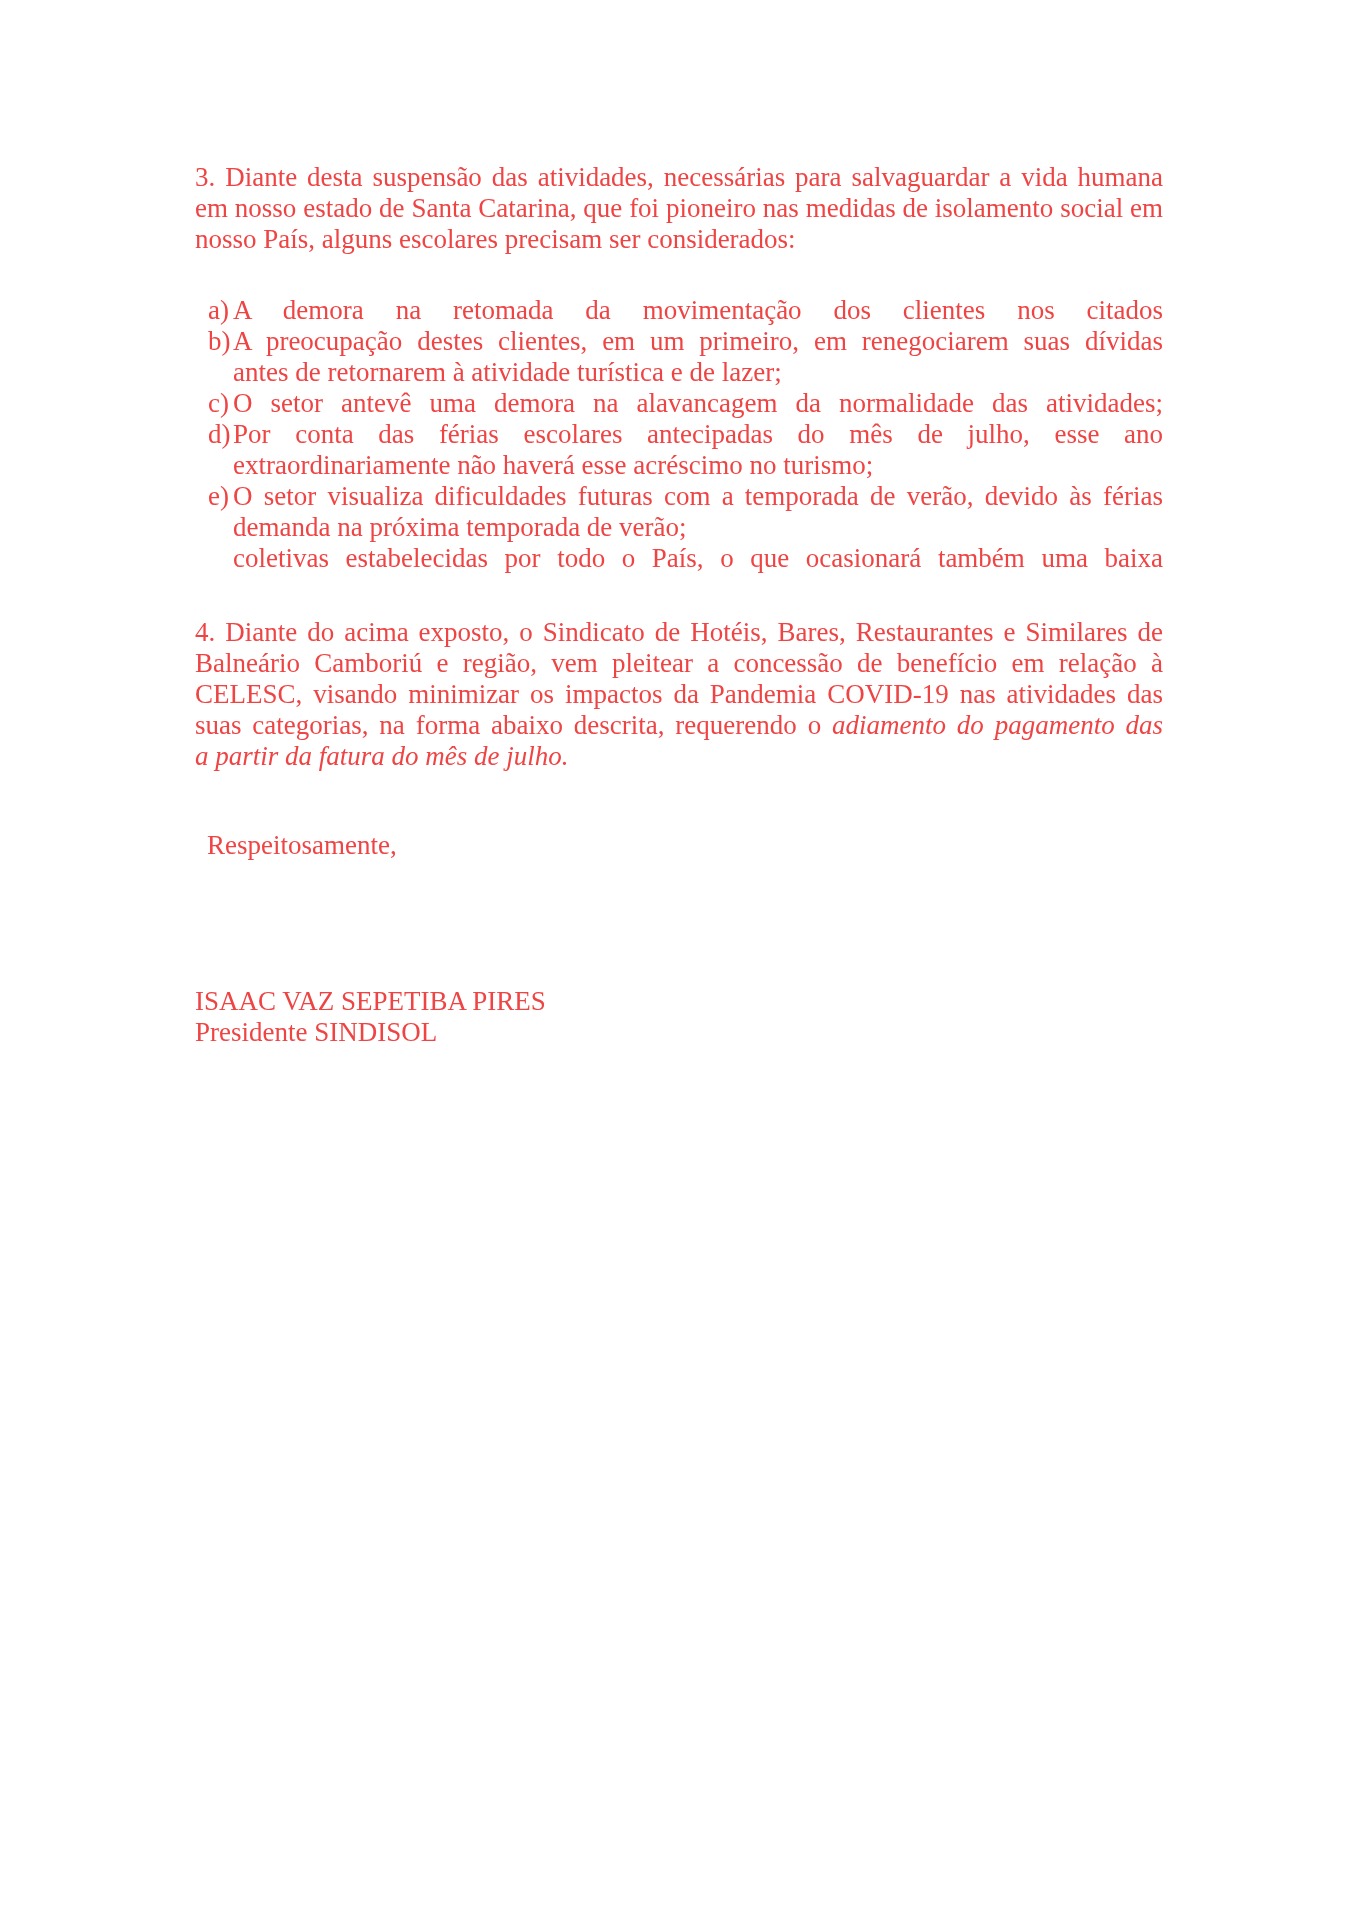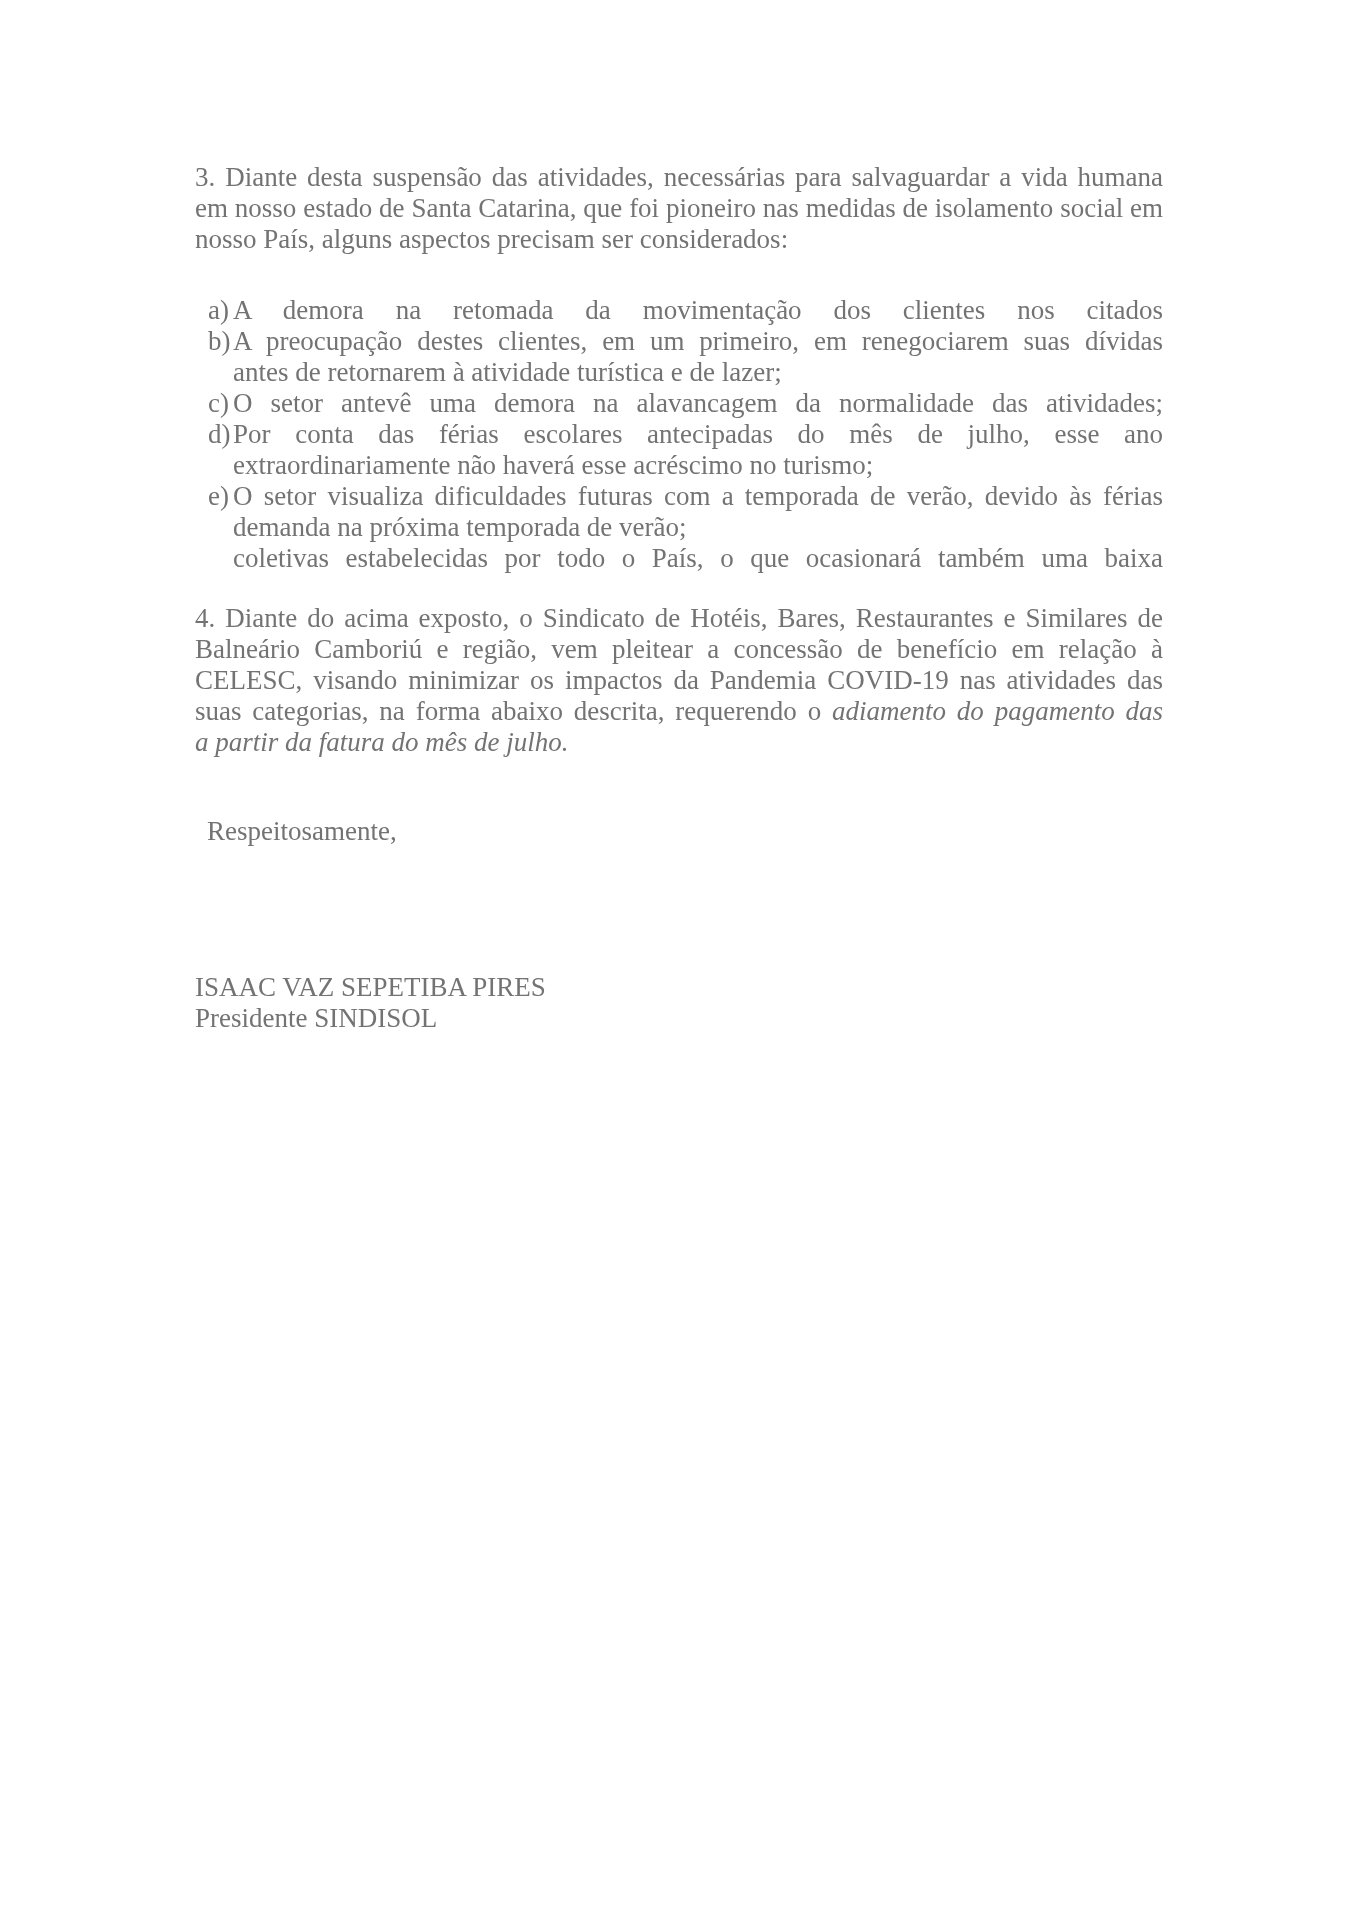--- a/index.html
+++ b/index.html
@@ -7,21 +7,21 @@
     padding: 0;
     background: #ffffff;
   }
   .page {
     position: relative;
     width: 1332px;
     height: 1920px;
     background: #ffffff;
     overflow: hidden;
     font-family: "Liberation Serif", "DejaVu Serif", serif;
-    color: #737373;
+    color: #ef4444;
   }
   .content {
     position: absolute;
     left: 195px;
     top: 162px;
     width: 968px;
     font-size: 27px;
     line-height: 31px;
   }
   
@@ -41,21 +41,21 @@
   }
   .block-list li {
     position: relative;
     padding-left: 38px;
   }
   .block-list .lbl {
     position: absolute;
     left: 13px;
     top: 0;
   }
-  .block-p4 { margin-top: 29px; }
+  .block-p4 { margin-top: 43px; }
   .bi {
     font-weight: normal;
     font-style: italic;
   }
   .block-closing {
     margin-top: 58px;
     text-align: left;
     margin-left: 12px;
   }
   .block-sig {
@@ -65,21 +65,21 @@
 </style>
 </head>
 <body>
 
 <div class="page">
   <div class="content">
 
     <div class="block-p3">
       <div class="line">3. Diante desta suspensão das atividades, necessárias para salvaguardar a vida humana</div>
       <div class="line">em nosso estado de Santa Catarina, que foi pioneiro nas medidas de isolamento social em</div>
-      <div class="line left">nosso País, alguns aspectos precisam ser considerados:</div>
+      <div class="line left">nosso País, alguns escolares precisam ser considerados:</div>
     </div>
 
     <ol class="block-list">
       <li>
         <span class="lbl">a)</span>
         <div class="line">A demora na retomada da movimentação dos clientes nos citados</div>
       </li>
       <li>
         <span class="lbl">b)</span>
         <div class="line">A preocupação destes clientes, em um primeiro, em renegociarem suas dívidas</div>

